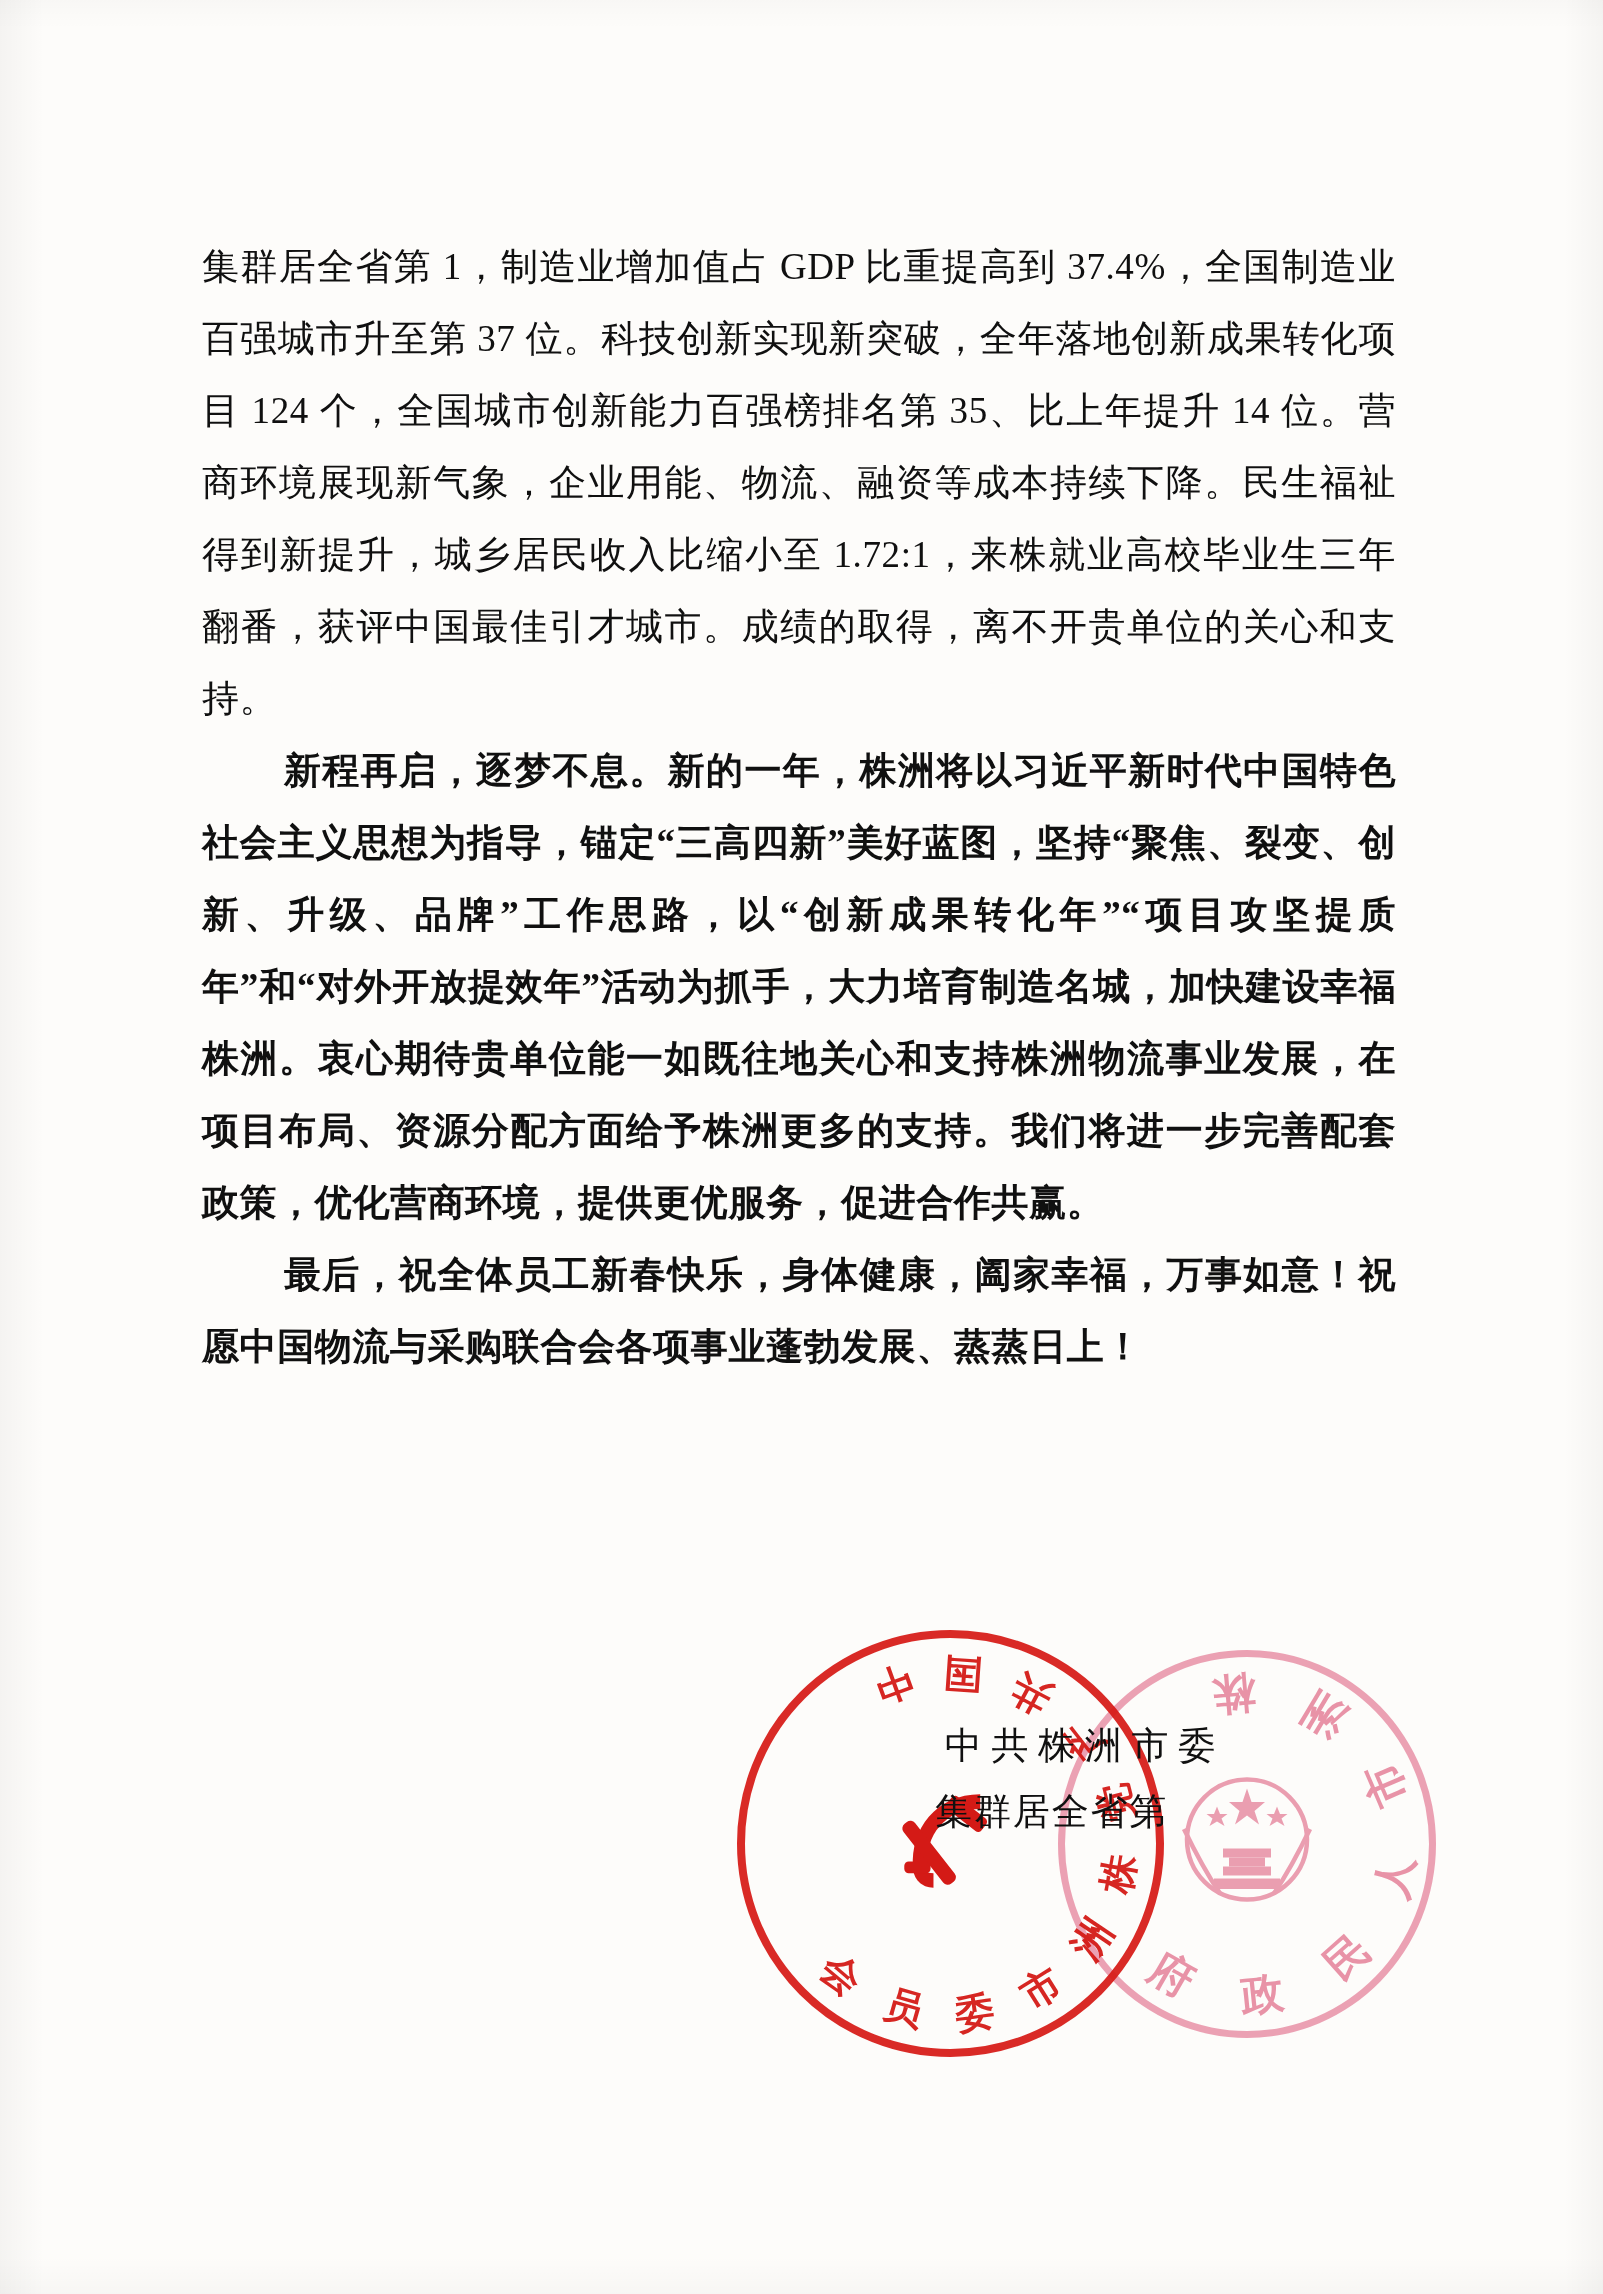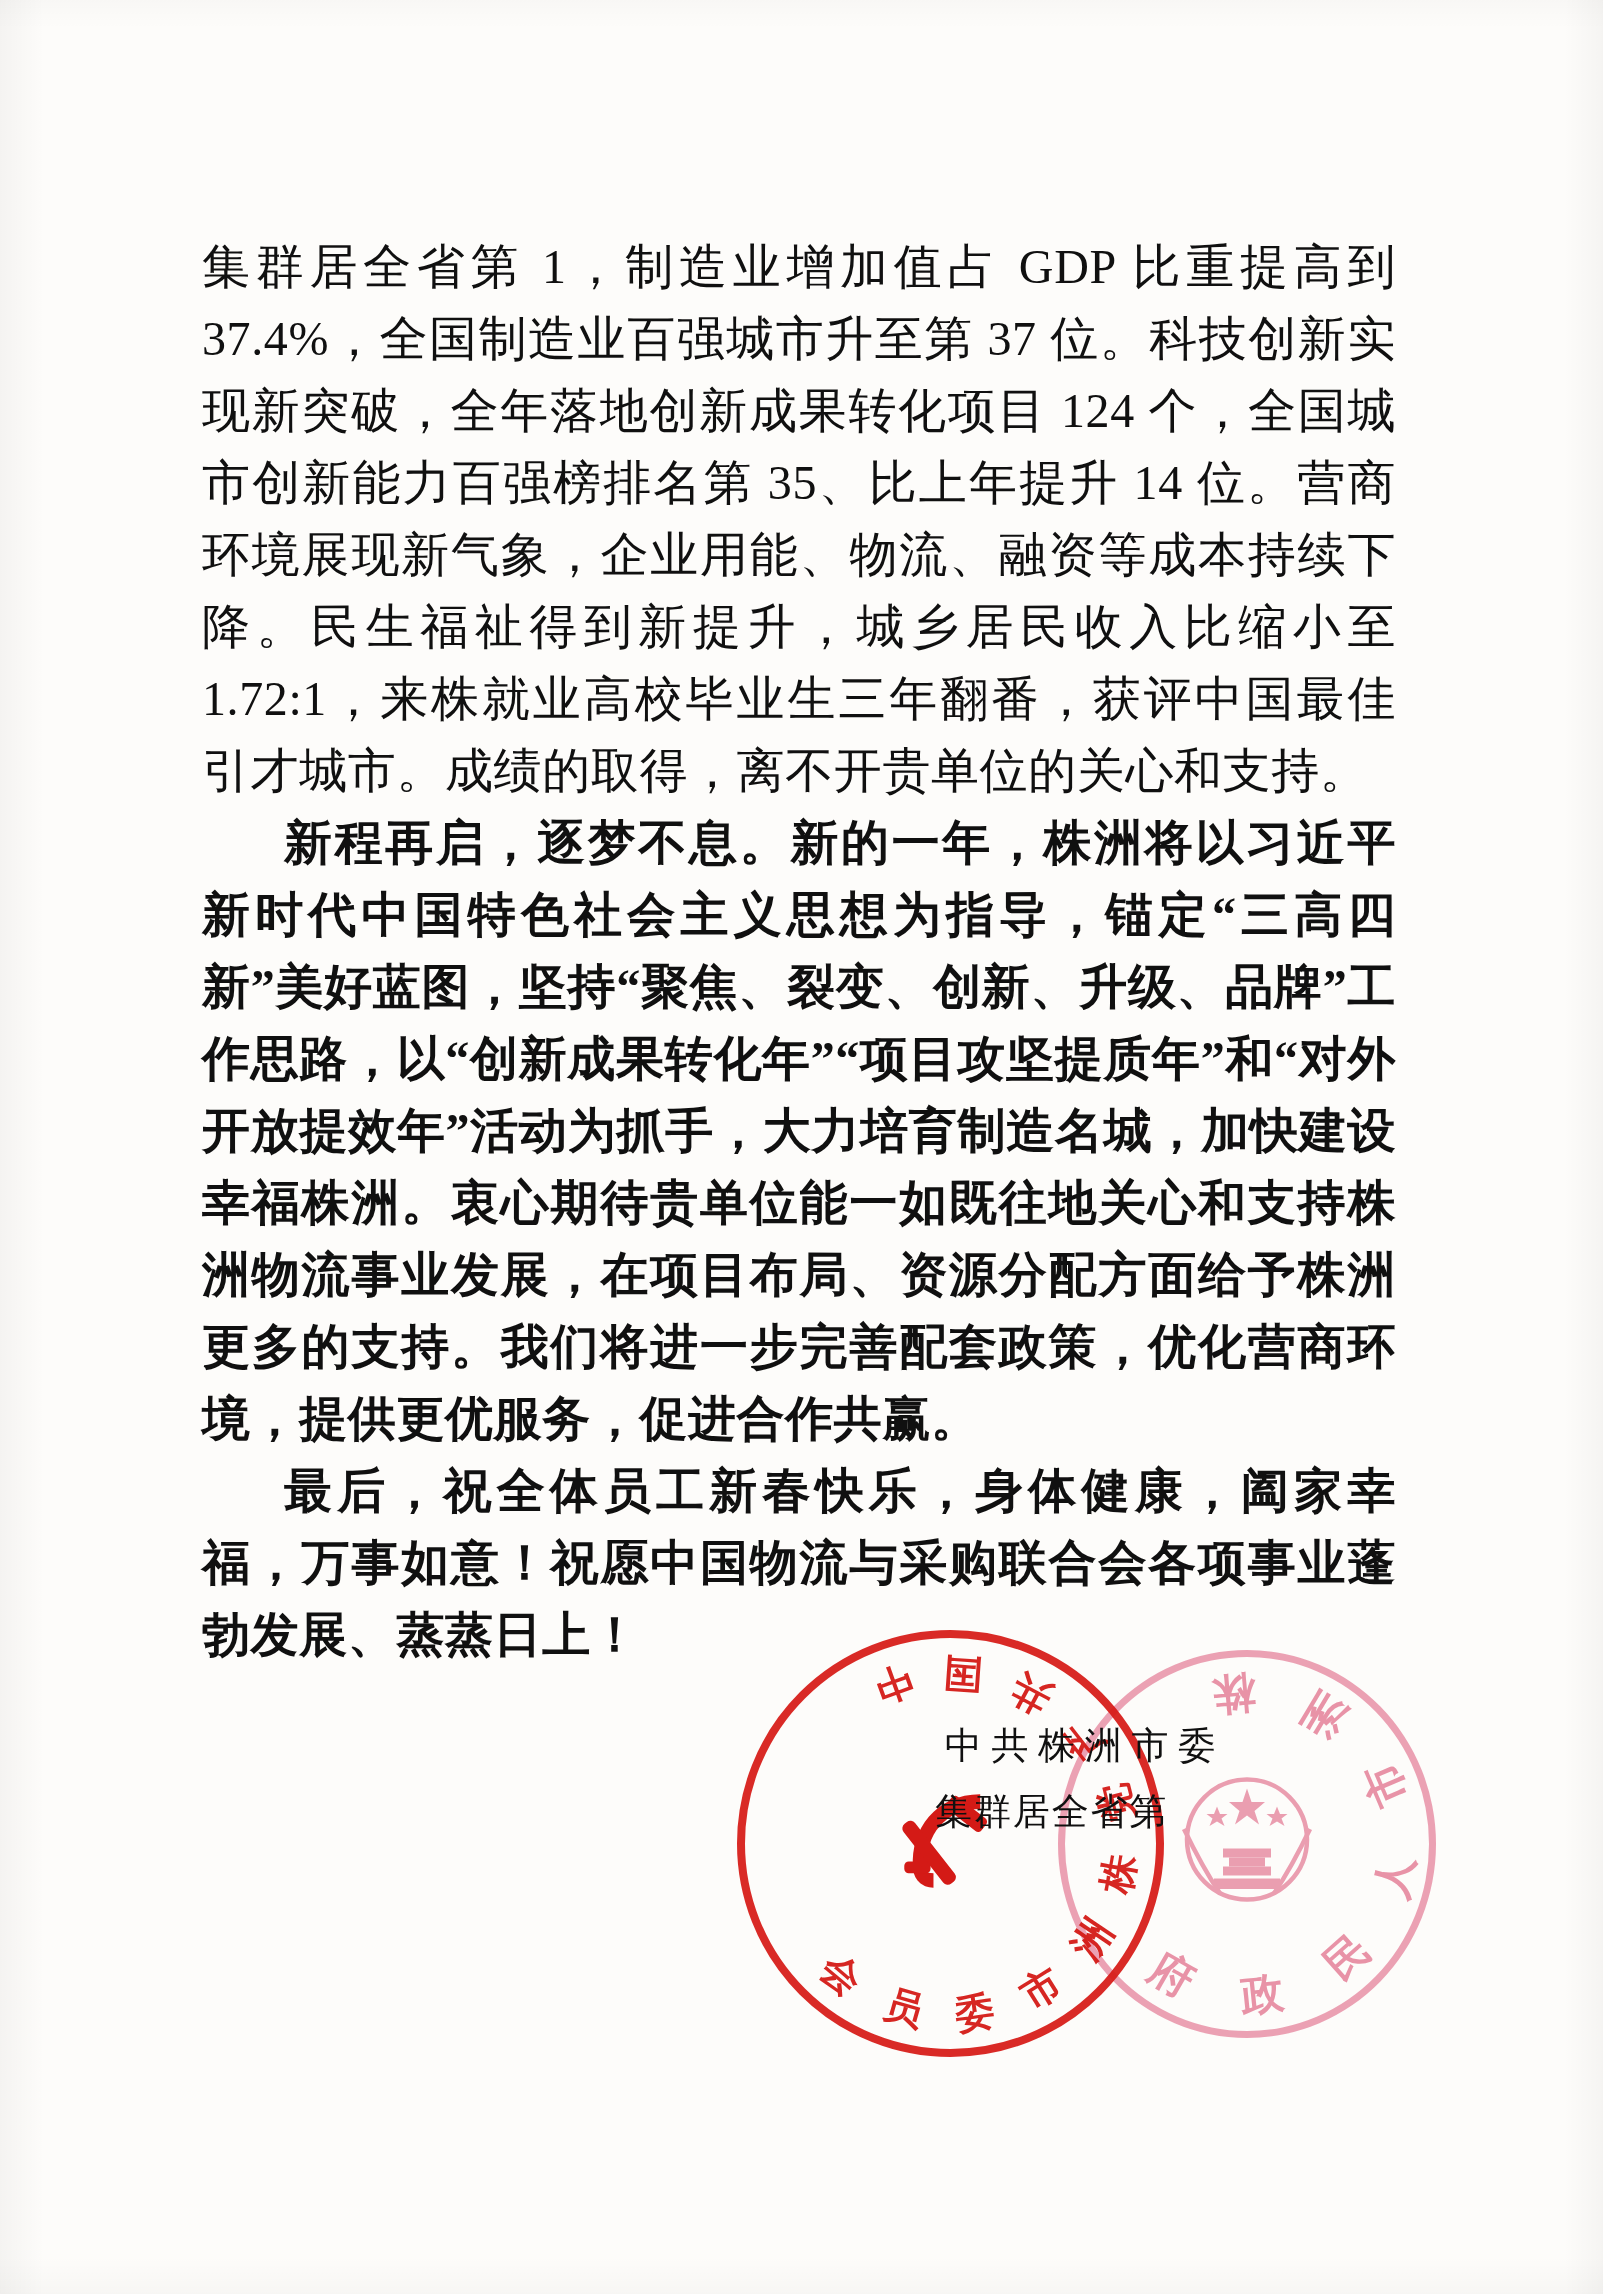--- a/index.html
+++ b/index.html
@@ -30,21 +30,21 @@
       linear-gradient(0deg, rgba(0,0,0,0.025) 0px, rgba(0,0,0,0.0) 39px);
     pointer-events: none;
   }
   .doc-body {
     position: absolute;
     left: 202px;
     top: 231px;
     width: 1194px;
   }
   .para {
-    font-size: 48px;
+    font-size: 37px;
     line-height: 72px;
     color: #101010;
     letter-spacing: 0.6px;
     text-align: justify;
     text-justify: inter-character;
     margin: 0 0 0 0;
     font-family: "Liberation Serif", "DejaVu Serif", serif;
   }
   .para + .para {
     margin-top: 0px;

